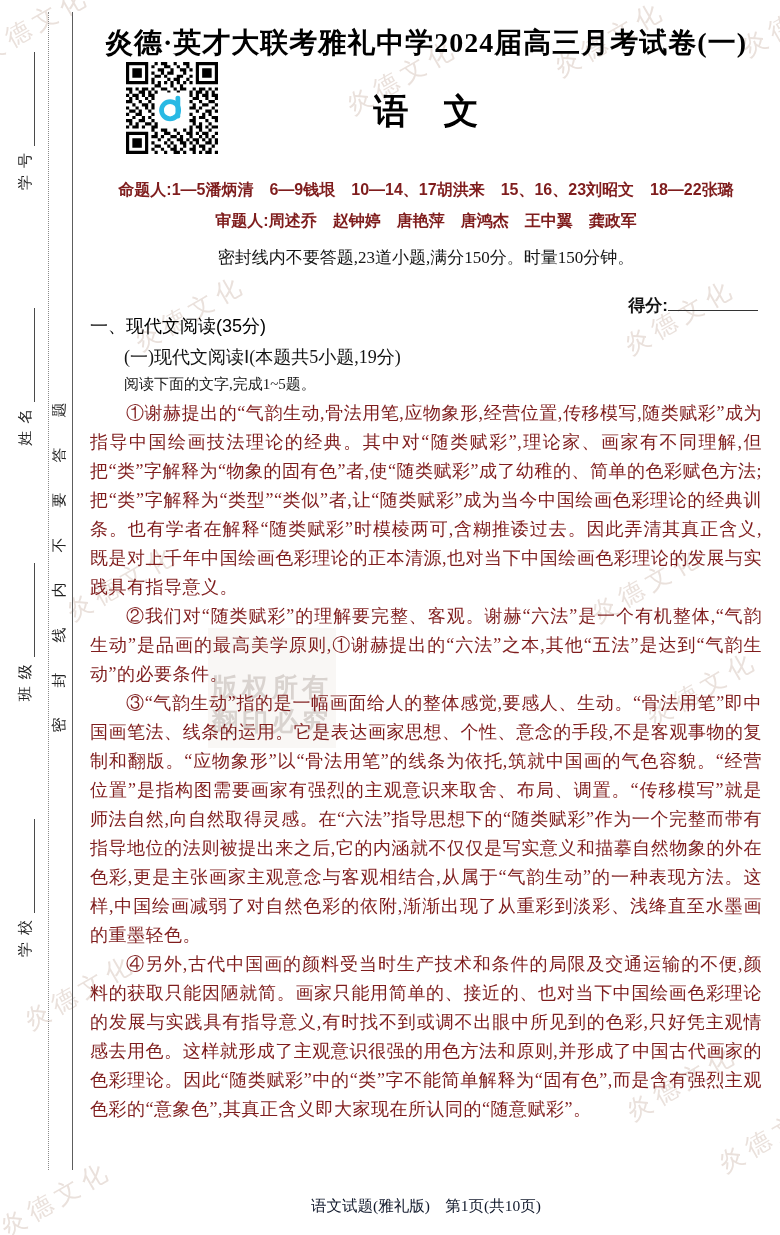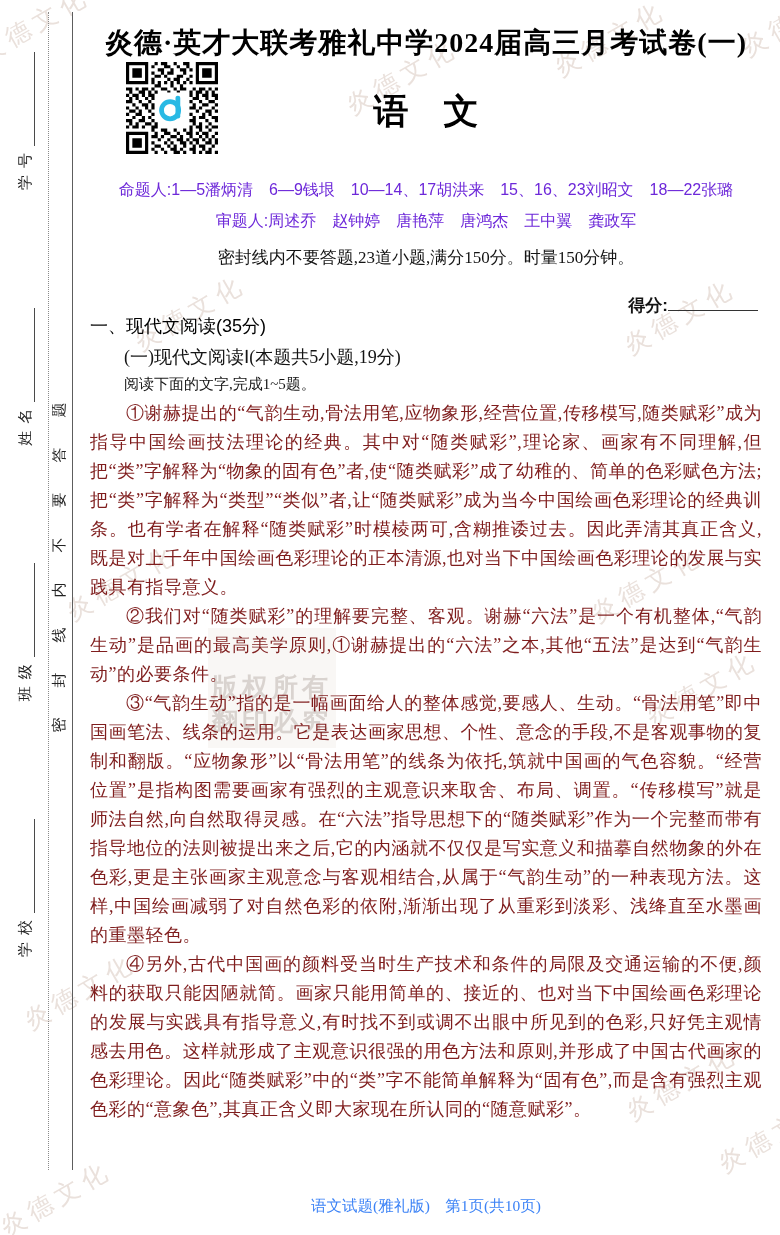--- a/index.html
+++ b/index.html
@@ -47,21 +47,21 @@
     position:absolute; left:0; top:24px; width:672px; text-align:center;
     font-size:28px; font-weight:bold; letter-spacing:1px; color:#000;
   }
   .qr { position:absolute; left:36px; top:62px; width:92px; height:92px; }
   .subject-title {
     position:absolute; left:0; top:88px; width:672px; text-align:center;
     font-size:35px; font-weight:bold; color:#000;
   }
   .setters, .reviewers {
     position:absolute; left:0; width:672px; text-align:center;
-    font-family:"Liberation Sans", sans-serif; font-weight:normal; font-size:16px; color:#6d28d9;
+    font-family:"Liberation Sans", sans-serif; font-weight:bold; font-size:16px; color:#7f1d1d;
   }
   .setters { top:180px; }
   .reviewers { top:211px; }
   .exam-info { position:absolute; left:0; top:246px; width:672px; text-align:center; font-size:17px; }
   .score-row { position:absolute; right:4px; top:294px; font-family:"Liberation Sans", sans-serif; font-weight:bold; font-size:17px; }
   .score-blank { display:inline-block; width:90px; height:15px; border-bottom:1.5px solid #333; }
 
   .section-heading {
     position:absolute; left:0; top:314px; font-family:"Liberation Sans", sans-serif;
     font-weight:normal; font-size:18px; color:#000;
@@ -70,21 +70,21 @@
   .instruction { position:absolute; left:0; top:375px; padding-left:34px; font-size:15px; }
 
   .body-text { position:absolute; left:0; top:399px; width:672px; }
   .body-text p {
     margin:0; text-indent:2em; text-align:justify;
     font-size:18px; line-height:29px; letter-spacing:0.5px; color:#7f1d1d;
   }
 
   .footer {
     position:absolute; left:0; top:1196px; width:672px; text-align:center;
-    font-size:15.5px; color:#3b82f6;
+    font-size:15.5px; color:#0f172a;
   }
 </style>
 </head>
 <body>
 
 <div class="page">
 
   <span class="wm" style="left:-28px; top:8px;">炎德文化</span>
   <span class="wm" style="left:340px; top:60px;">炎德文化</span>
   <span class="wm" style="left:548px; top:22px;">炎德文化</span>

